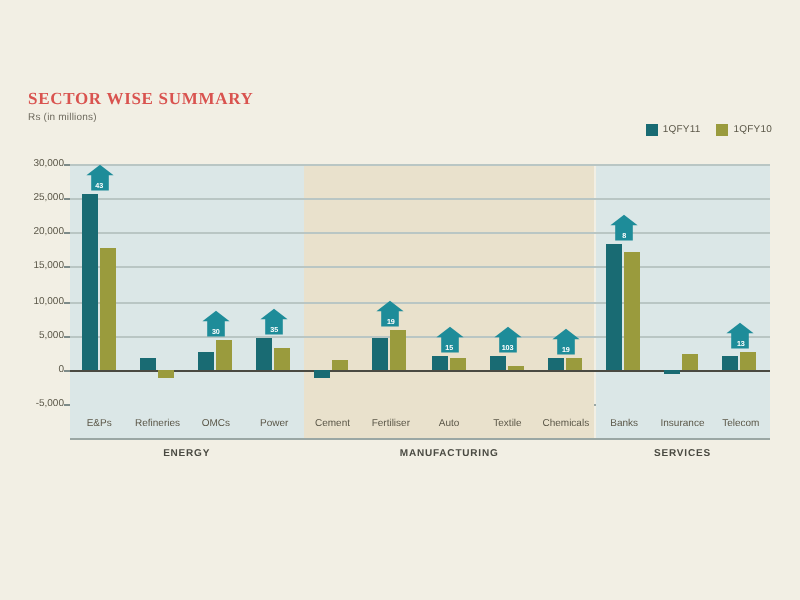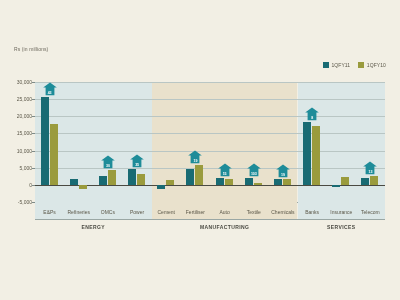--- a/index.html
+++ b/index.html
@@ -107,20 +107,21 @@
     font-size: 5px; font-weight: bold; letter-spacing: .4px;
     color: #4A4A42; transform: translateX(-50%); white-space: nowrap;
   }
 </style>
 </head>
 <body>
 
 <div id="root">
 
   <div class="title-block">
+    <div class="chart-title">SECTOR WISE SUMMARY</div>
     <div class="chart-subtitle">Rs (in millions)</div>
   </div>
 
   <div class="legend" id="legend">
       <div class="legend-item">
         <span class="legend-swatch" style="background: rgb(25, 107, 115);"></span>
         <span class="legend-label">1QFY11</span>
       </div>
       <div class="legend-item">
         <span class="legend-swatch" style="background: rgb(154, 155, 61);"></span>

